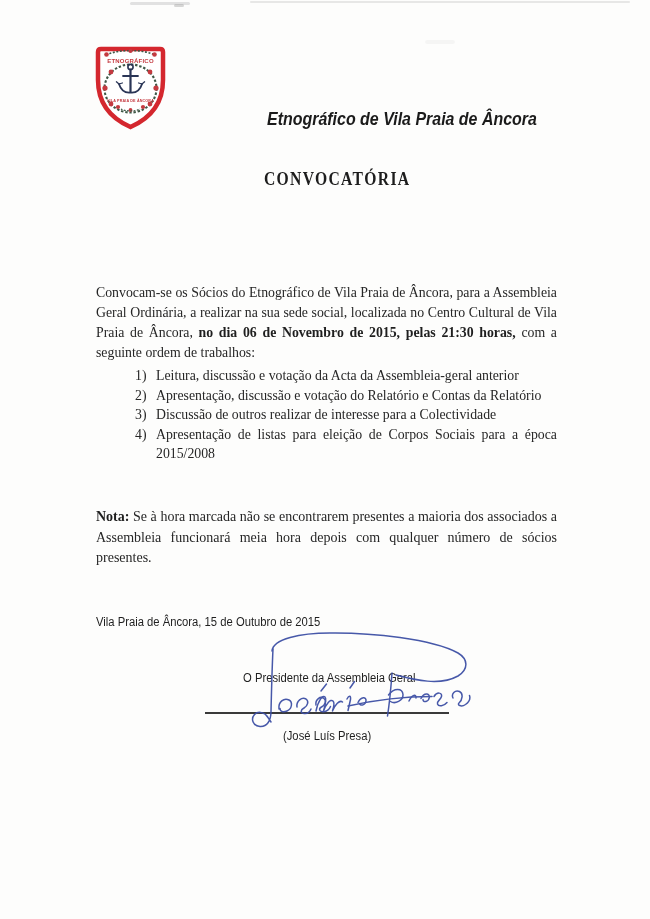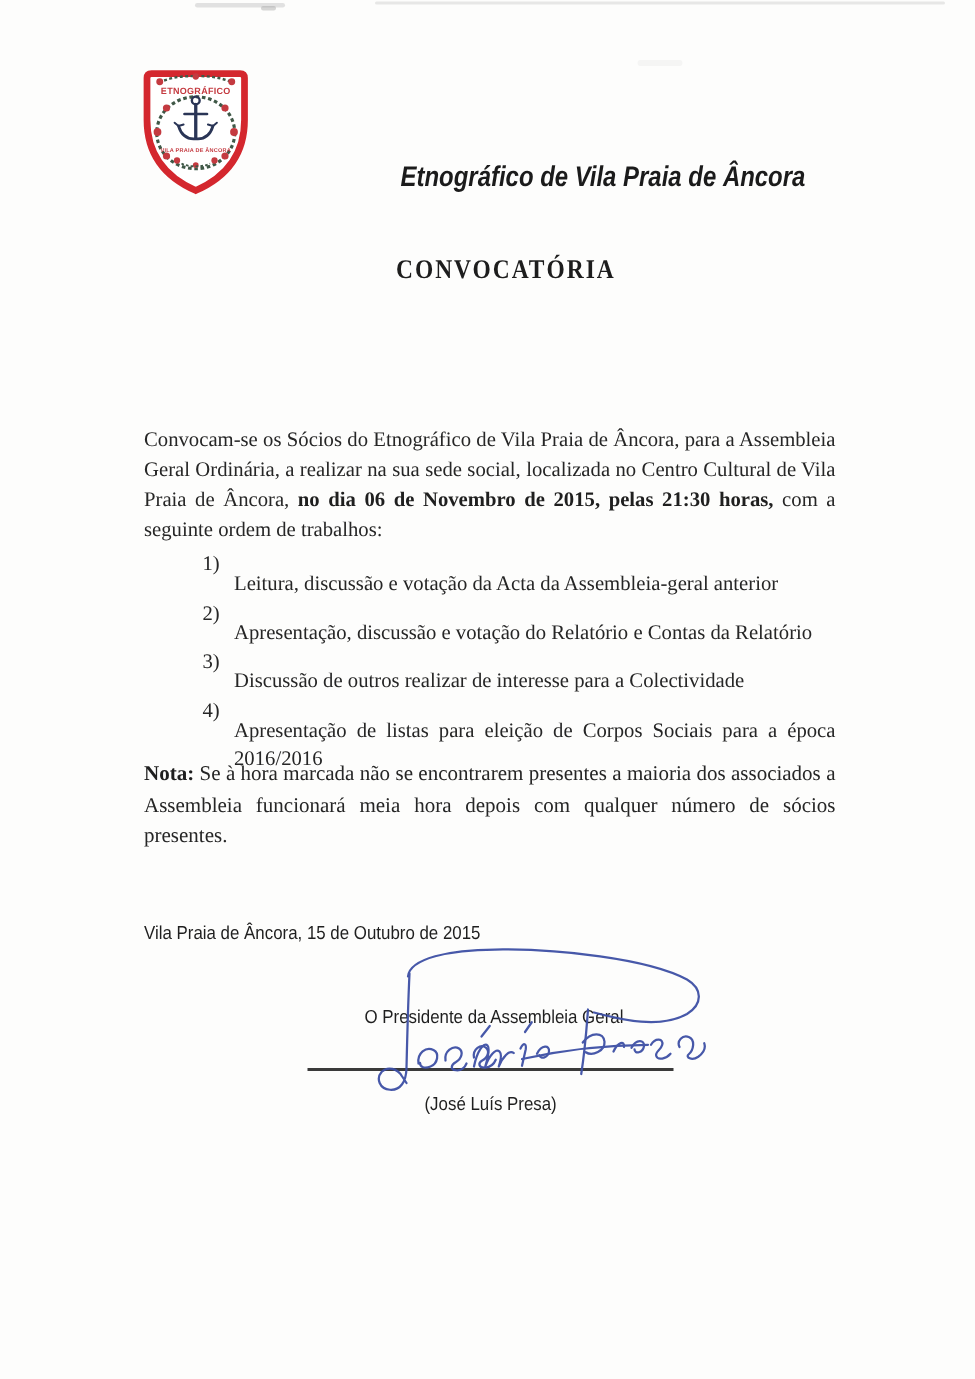--- a/index.html
+++ b/index.html
@@ -39,21 +39,21 @@
   .body-par {
     left:96px; top:257px; width:461px;
     font-size:13.8px; line-height:20px;
     text-align:justify; color:#262626;margin-top:26px;
   }
   .body-par b, .note b { font-weight:bold; color:#1f1f1f; }
 
   .agenda { left:135px; top:366px; width:422px; font-size:13.8px; color:#262626; }
   .agenda-item { display:flex; line-height:19.5px; }
   .agenda-num { width:21px; flex:0 0 21px; }
-  .agenda-text { flex:1; text-align:justify;margin-top:13px; }
+  .agenda-text { flex:1; text-align:justify; }
 
   .note {
     left:96px; top:507px; width:461px;
     font-size:14px; line-height:20.5px;
     text-align:justify; color:#262626;
   }
 
   .sans-sm {
     font-family:"Liberation Sans", sans-serif;
     font-size:12.5px; color:#1f1f1f;
@@ -131,21 +131,21 @@
     <div class="agenda-item">
       <span class="agenda-num">2)</span>
       <span class="agenda-text">Apresentação, discussão e votação do Relatório e Contas da Relatório</span>
     </div>
     <div class="agenda-item">
       <span class="agenda-num">3)</span>
       <span class="agenda-text">Discussão de outros realizar de interesse para a Colectividade</span>
     </div>
     <div class="agenda-item">
       <span class="agenda-num">4)</span>
-      <span class="agenda-text">Apresentação de listas para eleição de Corpos Sociais para a época 2016/2016</span>
+      <span class="agenda-text">Apresentação de listas para eleição de Corpos Sociais para a época 2015/2008</span>
     </div>
   </div>
 
   <div class="abs note"><b>Nota:</b><span> Se à hora marcada não se encontrarem presentes a maioria dos associados a Assembleia funcionará meia hora depois com qualquer número de sócios presentes.</span></div>
 
   <div class="abs sans-sm dateline">Vila Praia de Âncora, 15 de Outubro de 2015</div>
 
   <div class="abs sans-sm sig-role">O Presidente da Assembleia Geral</div>
   <div class="abs sig-line"></div>
 

